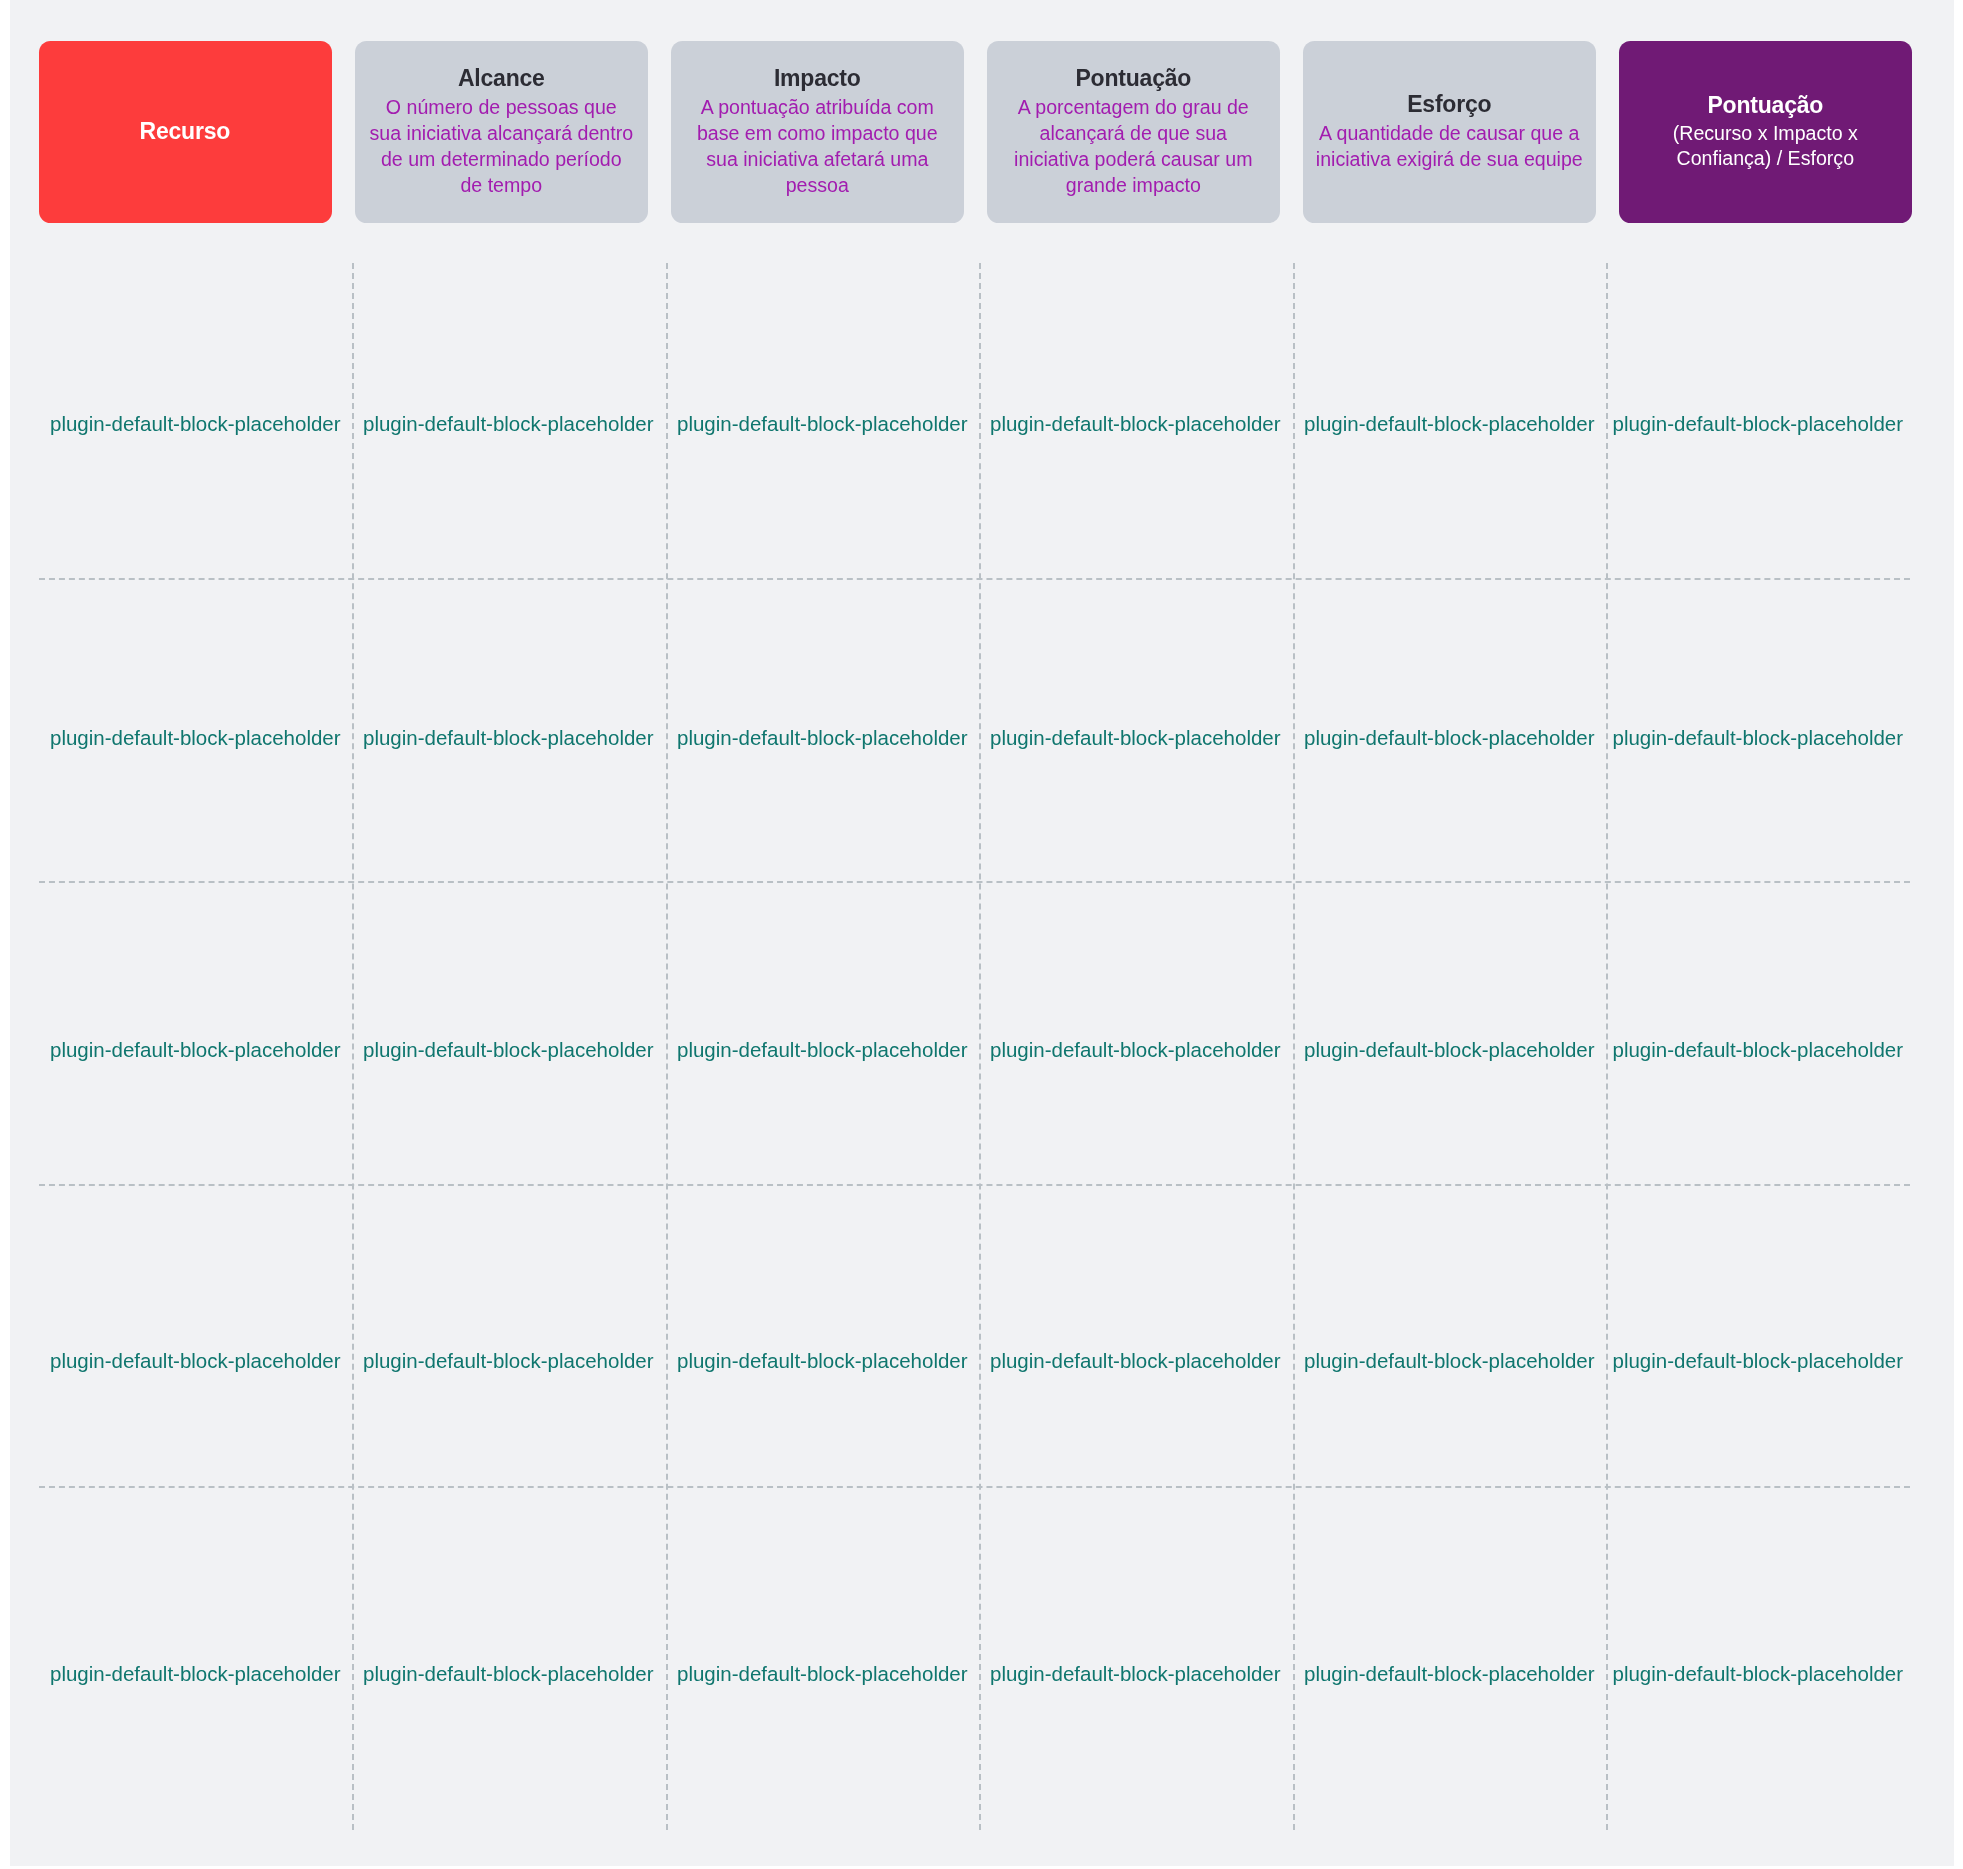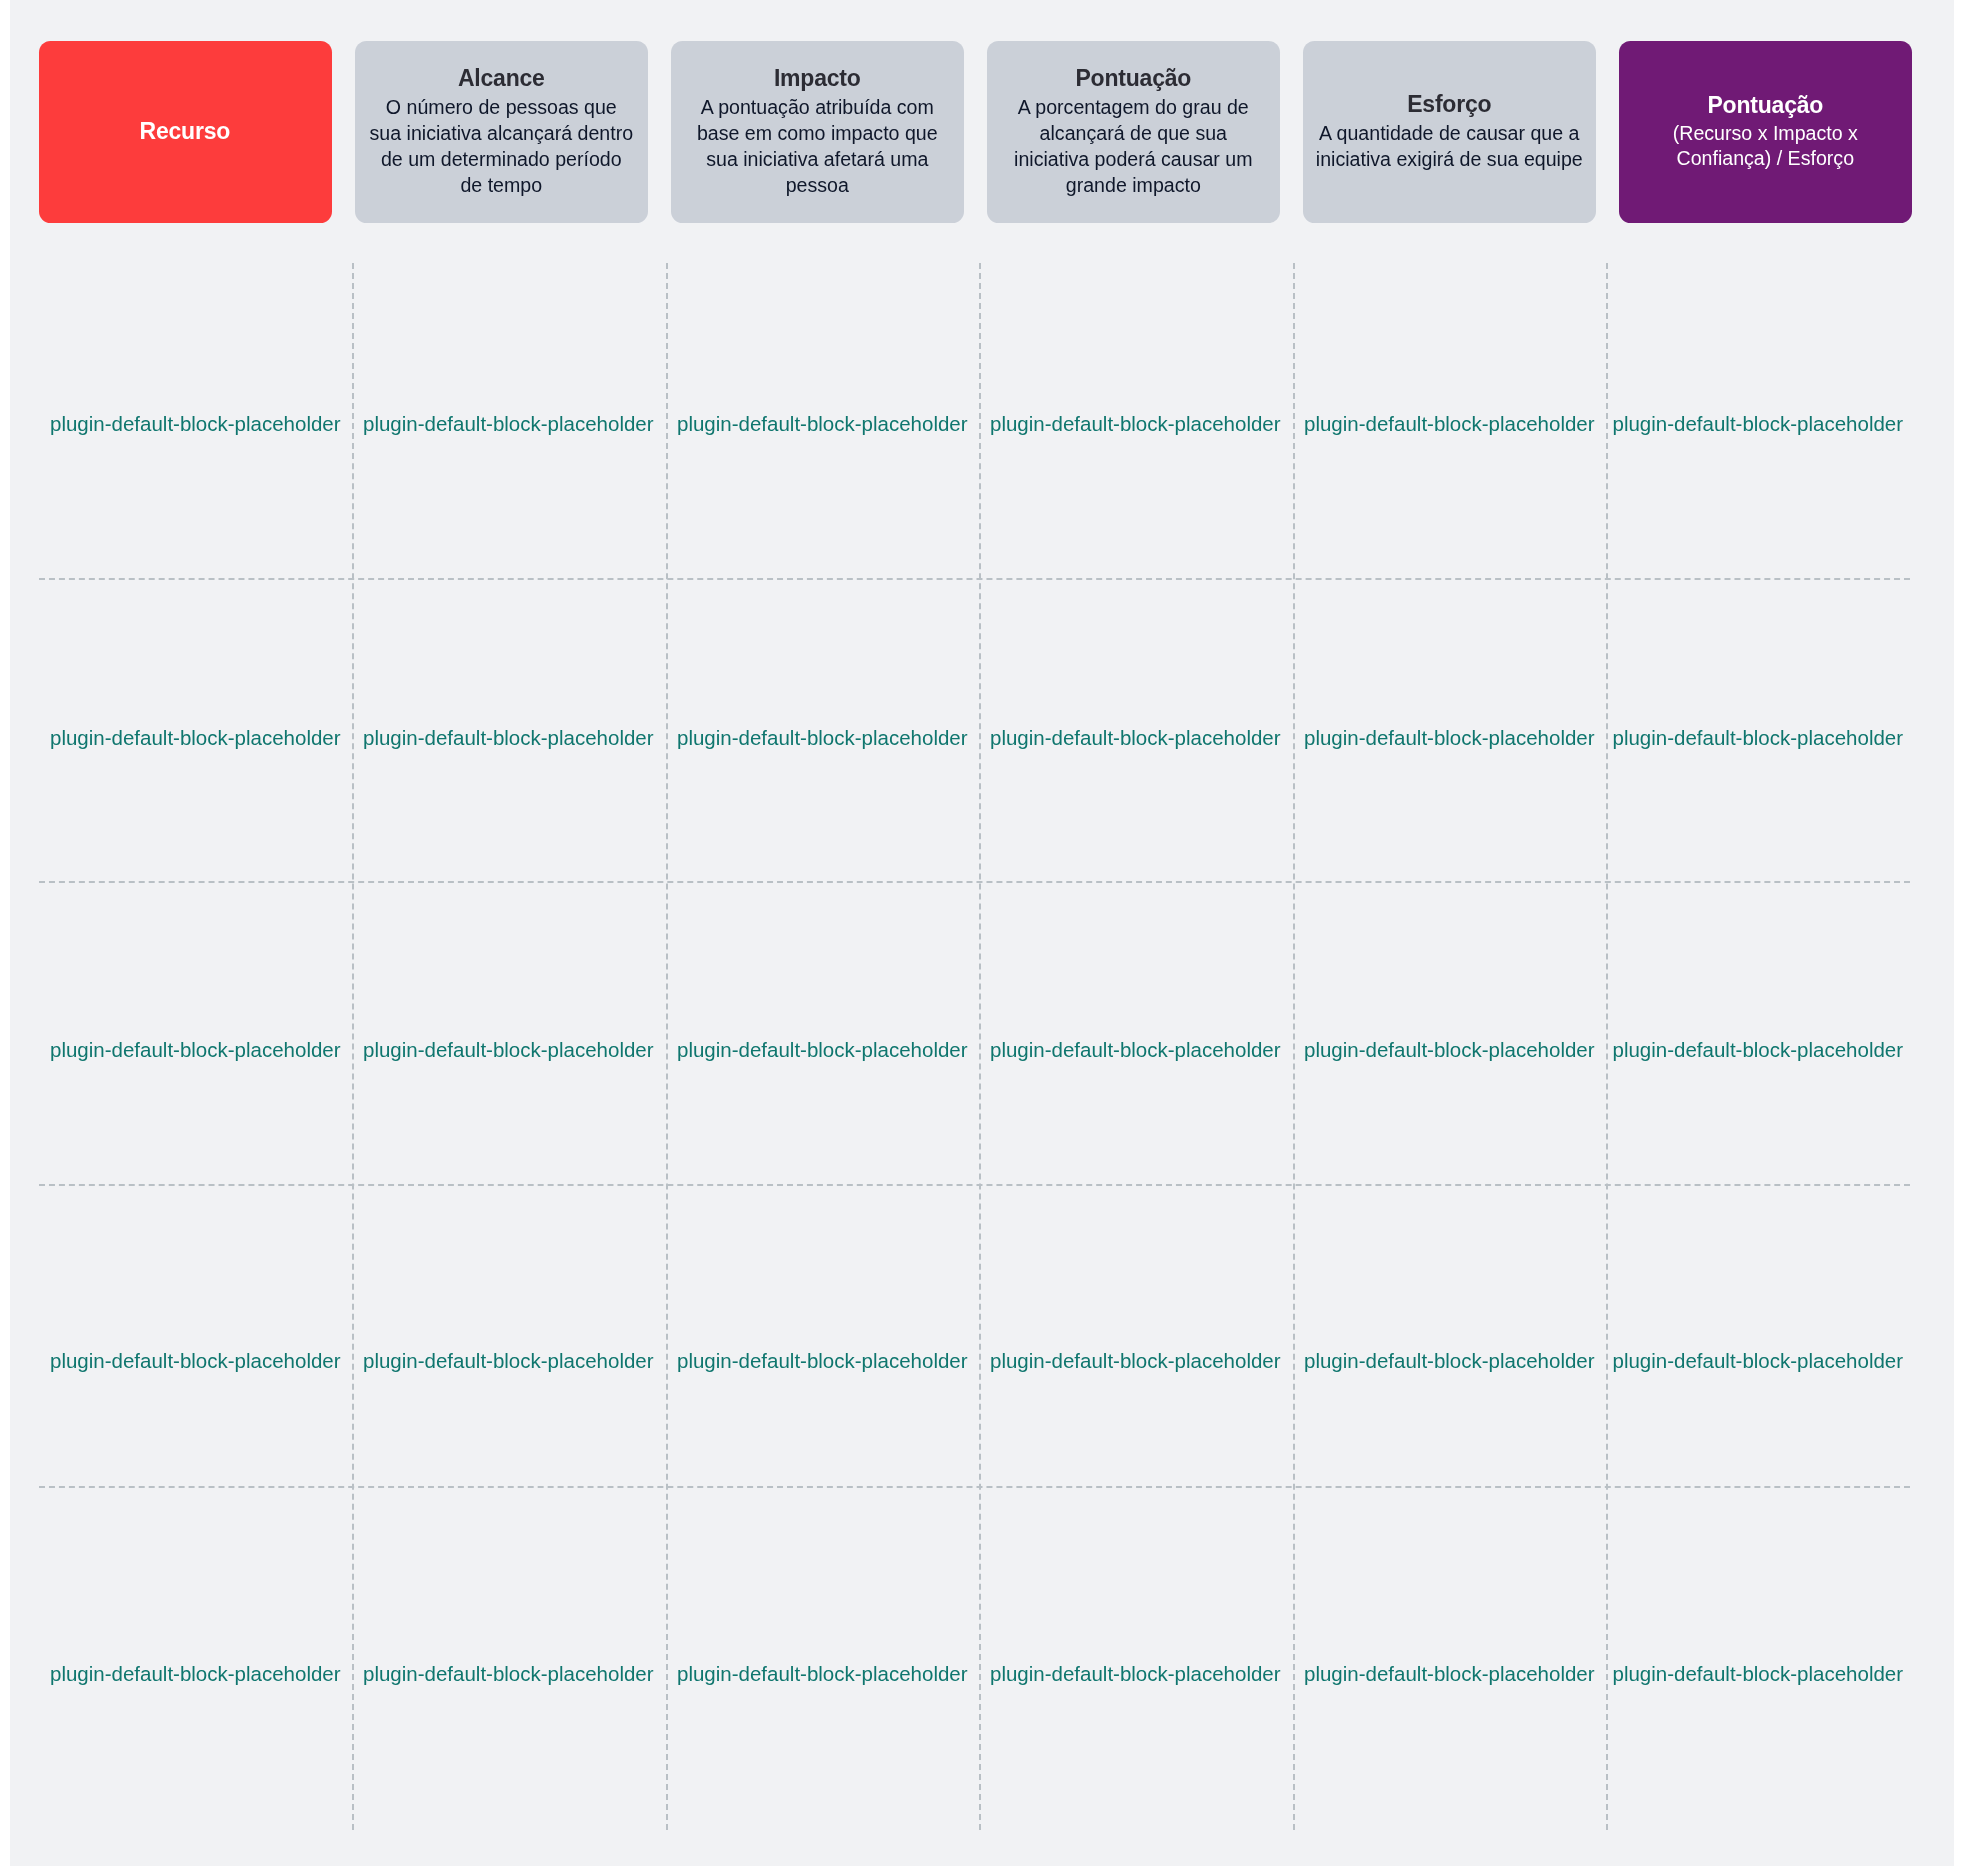--- a/index.html
+++ b/index.html
@@ -62,21 +62,21 @@
   .header-card .hc-title {
     font-size: 23px;
     font-weight: bold;
     color: #2c2c34;
     line-height: 1.18;
     letter-spacing: -0.2px;
   }
   .header-card .hc-desc {
     font-size: 19.6px;
     font-weight: normal;
-    color: #0f172a;
+    color: #a21caf;
     line-height: 1.32;
     margin-top: 3px;
     max-width: 270px;
   }
 
   .header-card.accent-red .hc-title,
   .header-card.accent-red .hc-desc,
   .header-card.accent-blue .hc-title,
   .header-card.accent-blue .hc-desc {
     color: #ffffff;

